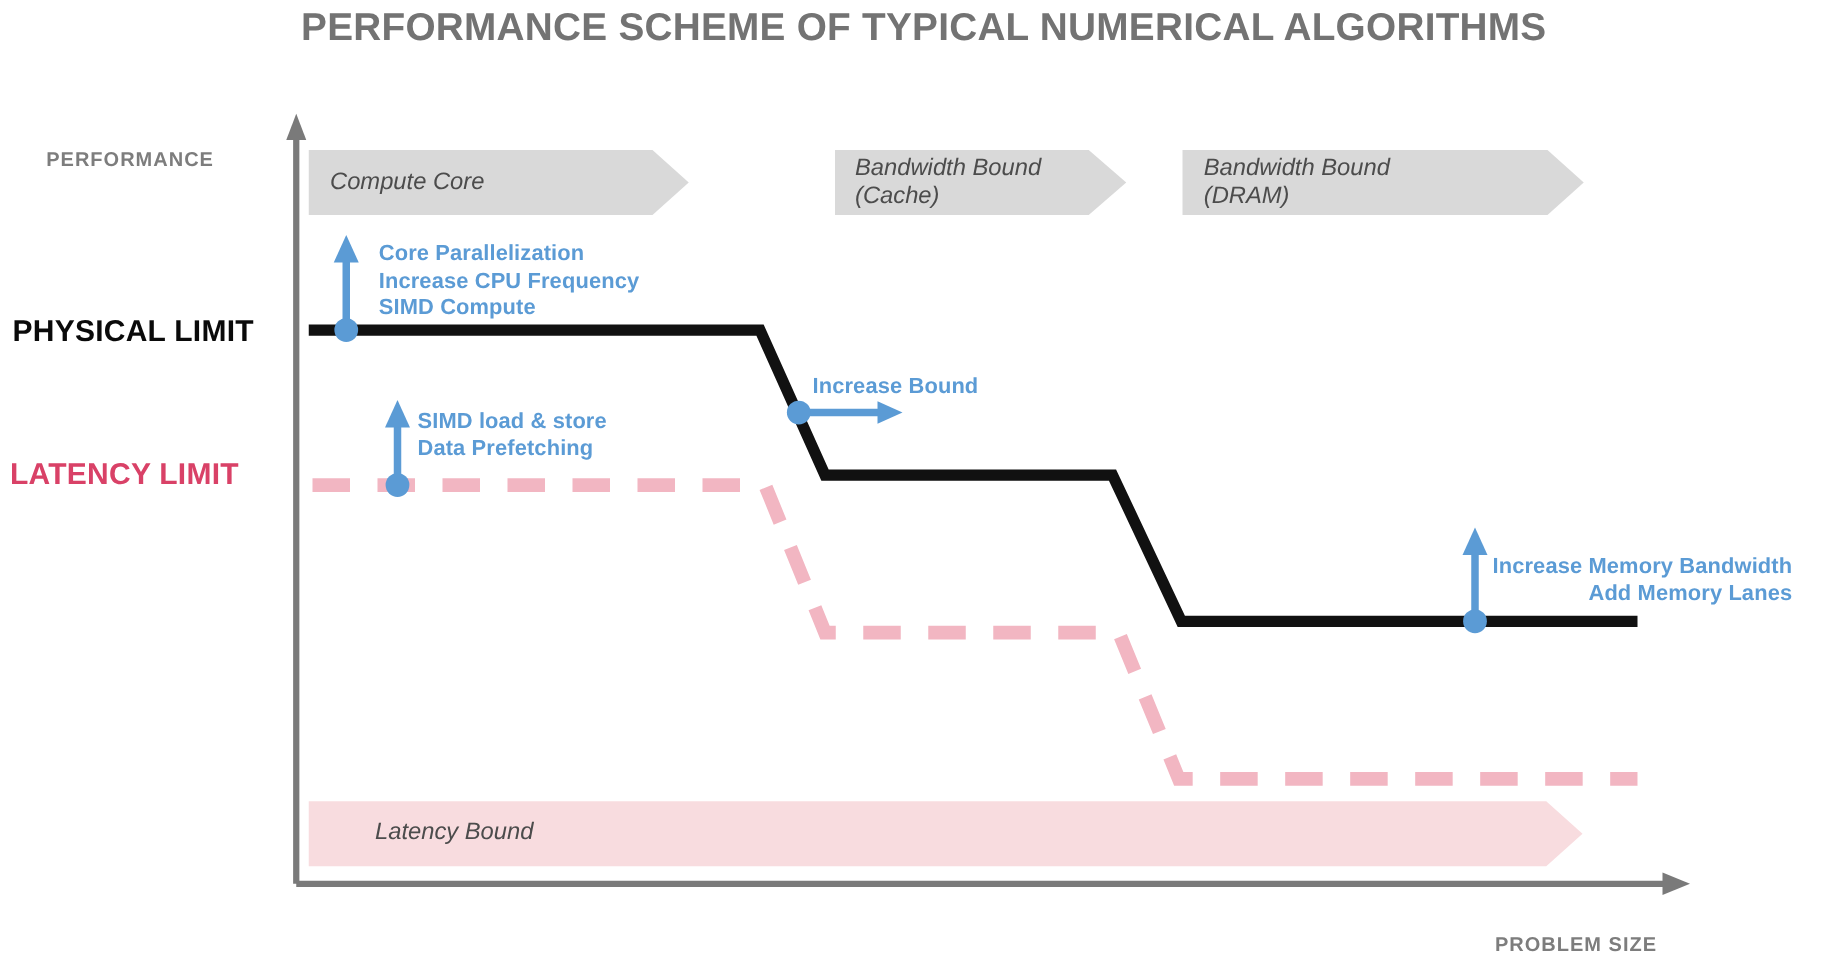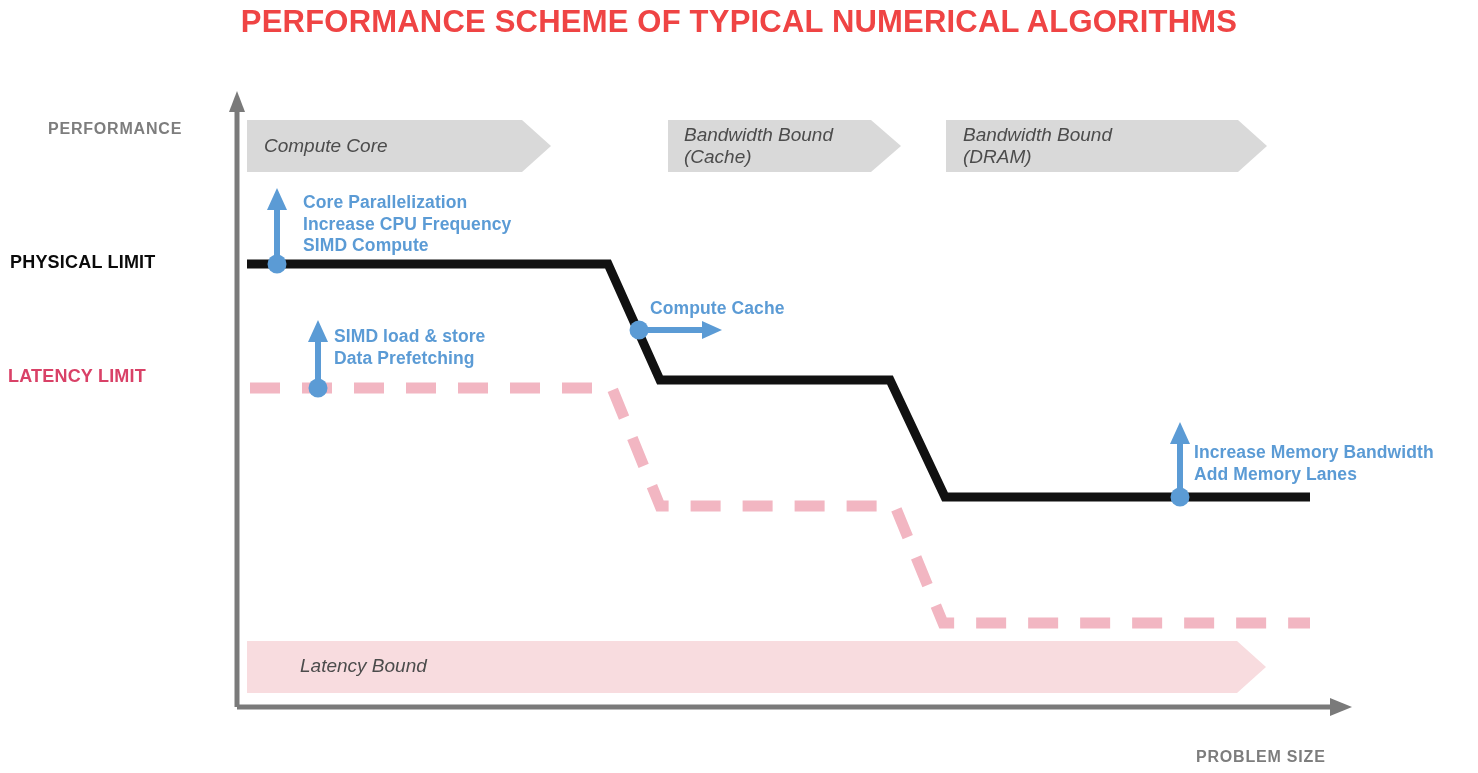--- a/index.html
+++ b/index.html
@@ -21,38 +21,38 @@
   }
   #chart-title {
     position: absolute;
     left: 0;
     top: 4px;
     width: 1478px;
     text-align: center;
     font-size: 31px;
     font-weight: 900;
     letter-spacing: 0.2px;
-    color: #ef4444;
+    color: #737373;
     font-family: "Liberation Sans", sans-serif;
   }
   .axis-label {
     position: absolute;
     font-weight: 800;
     letter-spacing: 0.8px;
     color: #7d7d7d;
     font-size: 16px;
     font-family: "Liberation Sans", sans-serif;
   }
-  #y-axis-label { left: 48px; top: 120px; text-align: right; }
+  #y-axis-label { left: 37px; top: 120px; text-align: right; }
   #x-axis-label { left: 1196px; top: 748px; }
 
   .limit-label {
     position: absolute;
     font-weight: 900;
-    font-size: 18px;
+    font-size: 24px;
     letter-spacing: 0.2px;
     font-family: "Liberation Sans", sans-serif;
     white-space: nowrap;
   }
   #physical-limit-label {
     left: 10px; top: 252px; color: #0a0a0a;
   }
   #latency-limit-label {
     left: 8px; top: 366px; color: #d94167;
   }
@@ -84,21 +84,21 @@
     font-size: 17.5px;
     color: #5b9bd5;
     line-height: 21.5px;
     letter-spacing: 0.1px;
     font-family: "Liberation Sans", sans-serif;
     white-space: pre-line;
   }
   #annotation-text-0 { left: 303px; top: 192px; }
   #annotation-text-1 { left: 334px; top: 326px; }
   #annotation-text-2 { left: 650px; top: 298px; }
-  #annotation-text-3 { left: 1194px; top: 442px; }
+  #annotation-text-3 { left: 1194px; top: 442px; text-align: right; }
 </style>
 </head>
 <body>
 
 <div id="canvas">
 
   <div id="chart-title">PERFORMANCE SCHEME OF TYPICAL NUMERICAL ALGORITHMS</div>
 
   <div class="axis-label" id="y-axis-label">PERFORMANCE</div>
   <div class="axis-label" id="x-axis-label">PROBLEM SIZE</div>
@@ -151,17 +151,17 @@
 (Cache)</div>
   <div class="banner-text" id="banner-text-2">Bandwidth Bound
 (DRAM)</div>
   <div class="banner-text" id="banner-text-3">Latency Bound</div>
 
   <div class="annotation-text" id="annotation-text-1">SIMD load &amp; store
 Data Prefetching</div>
   <div class="annotation-text" id="annotation-text-0">Core Parallelization
 Increase CPU Frequency
 SIMD Compute</div>
-  <div class="annotation-text" id="annotation-text-2">Compute Cache</div>
+  <div class="annotation-text" id="annotation-text-2">Increase Bound</div>
   <div class="annotation-text" id="annotation-text-3">Increase Memory Bandwidth
 Add Memory Lanes</div>
 
 </div>
 
 </body></html>

